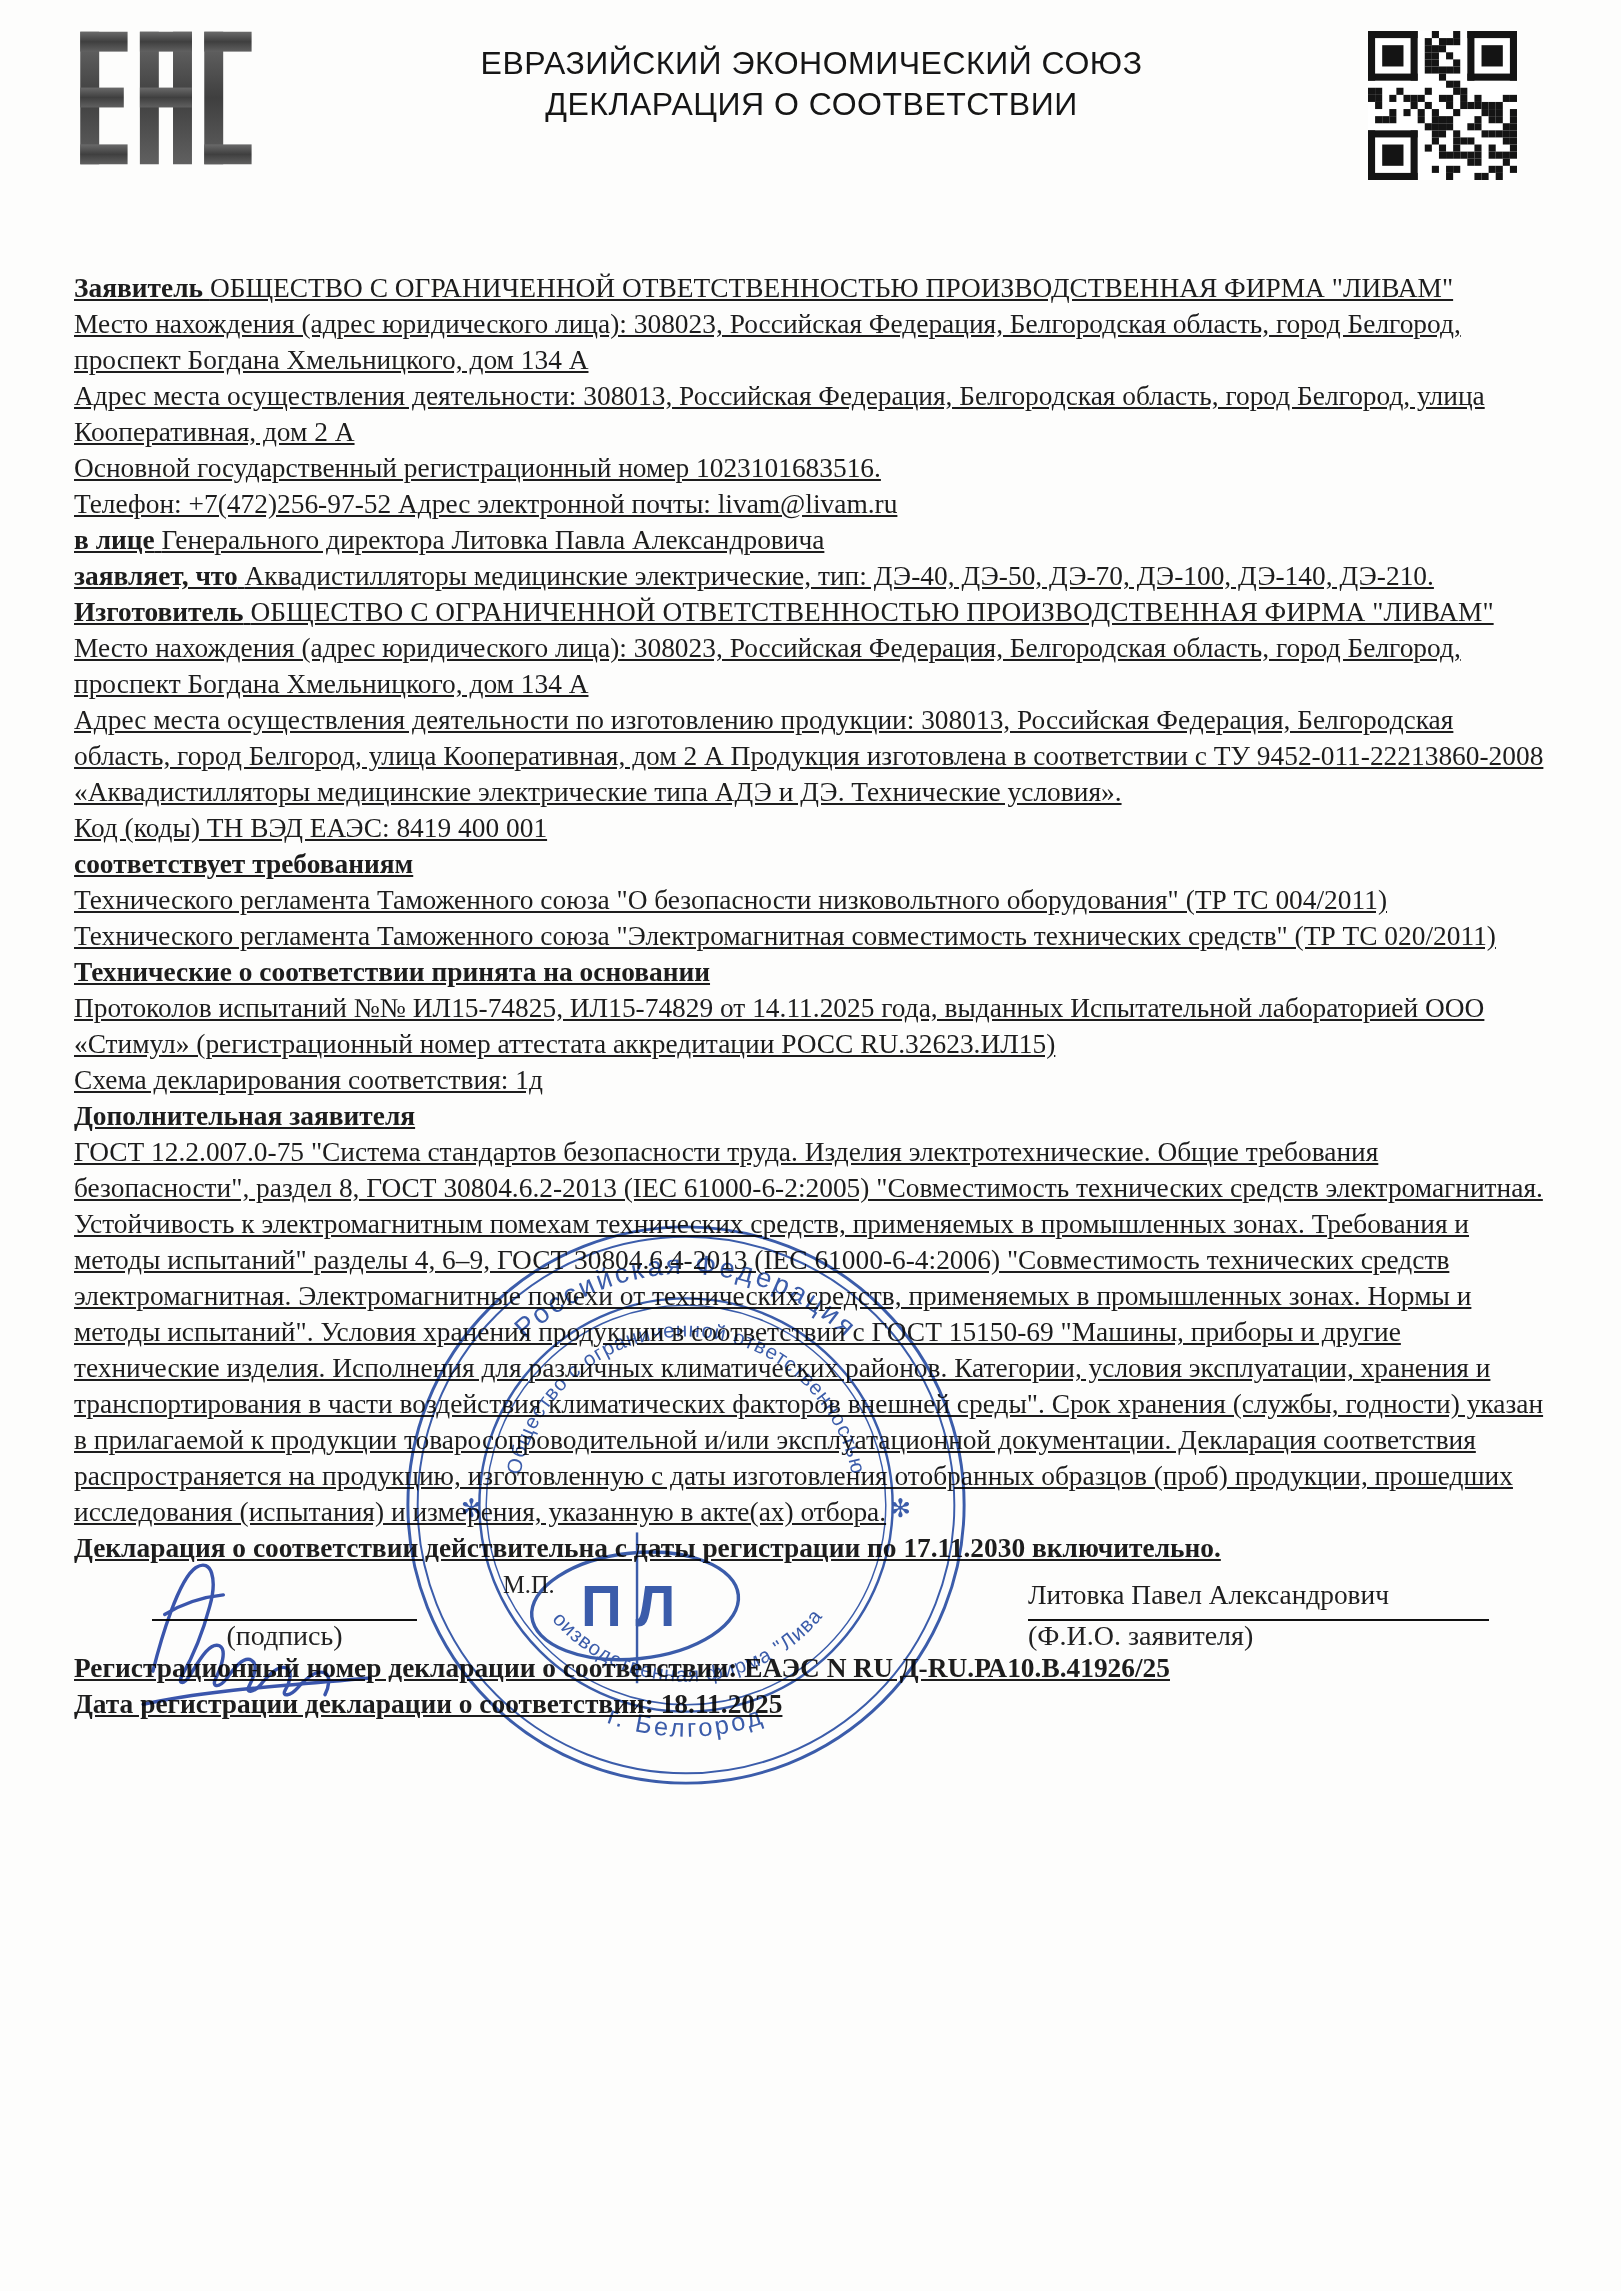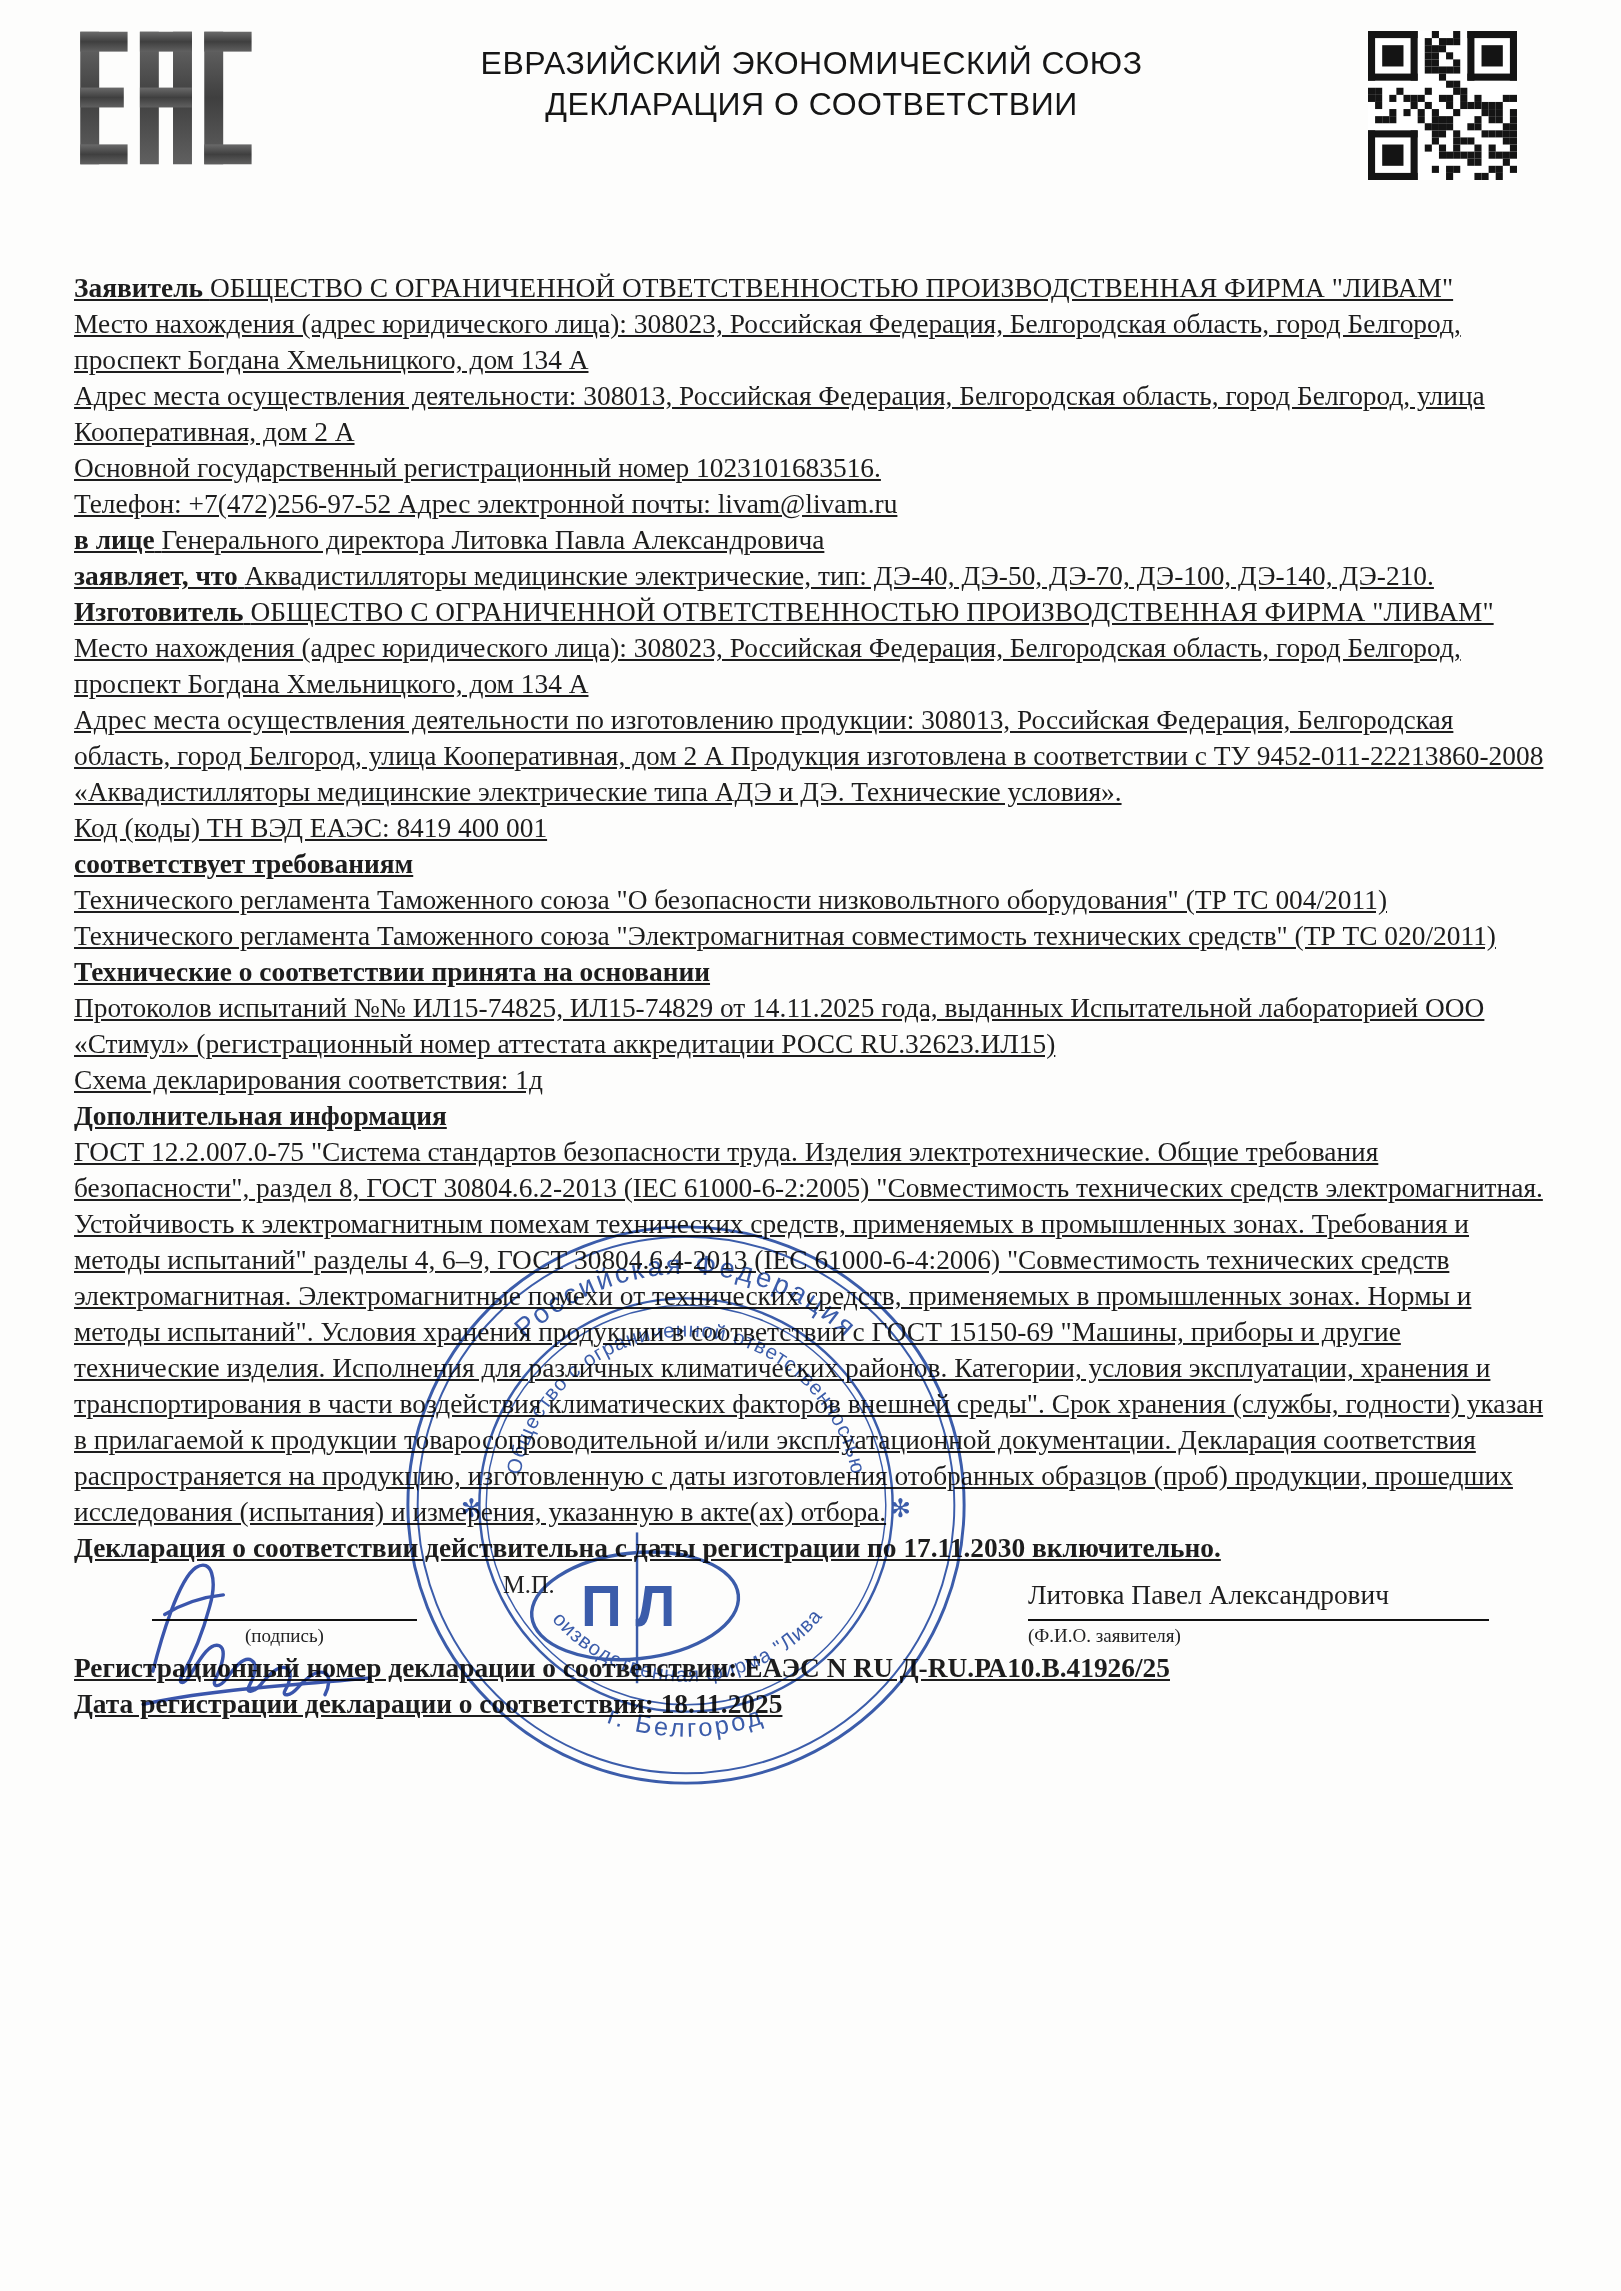--- a/index.html
+++ b/index.html
@@ -18,21 +18,21 @@
   .qr{width:149px;height:149px;flex:0 0 auto;margin-right:31px;margin-top:3.9px;}
   
   p.t{margin:0;font-size:27.4px;line-height:36px;text-decoration:underline;}
   .b{font-weight:700;}
   .m8{margin-top:7.8px;} .m10{margin-top:9.8px;} .m26{margin-top:25.5px;}
   
   .sig-zone{position:relative;}
   .sigrow{display:flex;margin-top:9.8px;}
   .sigleft{margin-left:78px;width:265px;text-align:center;}
   .sline{height:43px;border-bottom:2px solid #111;}
-  .scap{font-size:19px;line-height:29px;color:#222;}
+  .scap{font-size:28px;line-height:29px;color:#222;}
   .sigright{margin-left:auto;margin-right:59px;width:461px;text-align:left;}
   .fio{font-size:27.4px;line-height:39px;border-bottom:2px solid #111;padding-bottom:3.9px;}
   .stamp{position:absolute;left:328px;top:-309px;width:568px;height:568px;
          mix-blend-mode:multiply;opacity:.92;pointer-events:none;}
   .autograph{position:absolute;left:61px;top:15.7px;width:294px;height:176px;
          mix-blend-mode:multiply;pointer-events:none;}
   .seal-mark{position:absolute;left:429px;top:41px;font-size:24.5px;color:#222;}
   .stamp text{font-family:"Liberation Sans",sans-serif;fill:#2a4fa5;}
   .foot{font-weight:700;}
 </style>
@@ -225,21 +225,21 @@
 
   <p class="t m8">Код (коды) ТН ВЭД ЕАЭС: 8419 400 001</p>
   <p class="t b">соответствует требованиям</p>
   <p class="t">Технического регламента Таможенного союза "О безопасности низковольтного оборудования" (ТР ТС 004/2011)</p>
   <p class="t">Технического регламента Таможенного союза "Электромагнитная совместимость технических средств" (ТР ТС 020/2011)</p>
 
   <p class="t b m8">Технические о соответствии принята на основании</p>
   <p class="t">Протоколов испытаний №№ ИЛ15-74825, ИЛ15-74829 от 14.11.2025 года, выданных Испытательной лабораторией ООО «Стимул» (регистрационный номер аттестата аккредитации РОСС RU.32623.ИЛ15)</p>
   <p class="t">Схема декларирования соответствия: 1д</p>
 
-  <p class="t b m8">Дополнительная информация</p>
+  <p class="t b m8">Дополнительная заявителя</p>
   <p class="t">ГОСТ 12.2.007.0-75 "Система стандартов безопасности труда. Изделия электротехнические. Общие требования безопасности", раздел 8, ГОСТ 30804.6.2-2013 (IEC 61000-6-2:2005) "Совместимость технических средств электромагнитная. Устойчивость к электромагнитным помехам технических средств, применяемых в промышленных зонах. Требования и методы испытаний" разделы 4, 6–9, ГОСТ 30804.6.4-2013 (IEC 61000-6-4:2006) "Совместимость технических средств электромагнитная. Электромагнитные помехи от технических средств, применяемых в промышленных зонах. Нормы и методы испытаний". Условия хранения продукции в соответствии с ГОСТ 15150-69 "Машины, приборы и другие технические изделия. Исполнения для различных климатических районов. Категории, условия эксплуатации, хранения и транспортирования в части воздействия климатических факторов внешней среды". Срок хранения (службы, годности) указан в прилагаемой к продукции товаросопроводительной и/или эксплуатационной документации. Декларация соответствия распространяется на продукцию, изготовленную с даты изготовления отобранных образцов (проб) продукции, прошедших исследования (испытания) и измерения, указанную в акте(ах) отбора.</p>
 
   <div class="sig-zone">
 
     <p class="t b m26">Декларация о соответствии действительна с даты регистрации по 17.11.2030 включительно.</p>
 
     <div class="sigrow">
       <div class="sigleft">
         <div class="sline"></div>
         <div class="scap">(подпись)</div>

